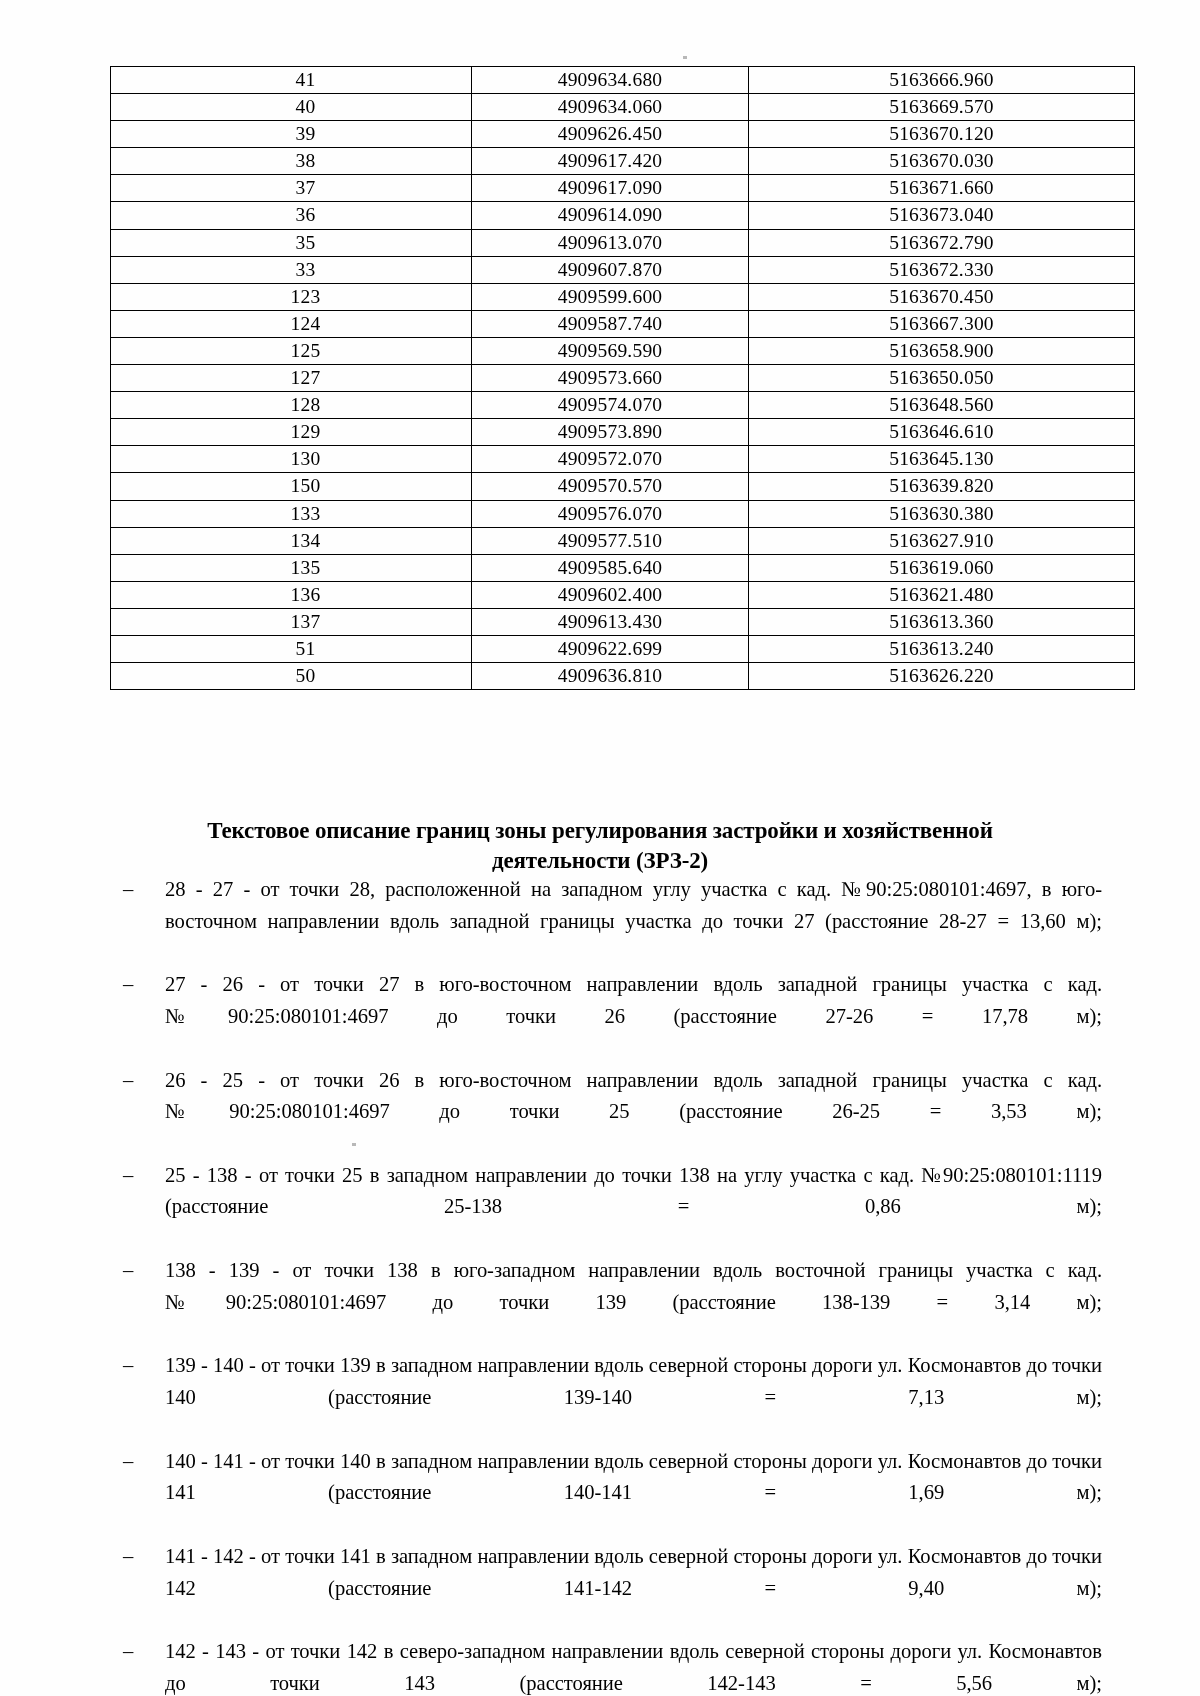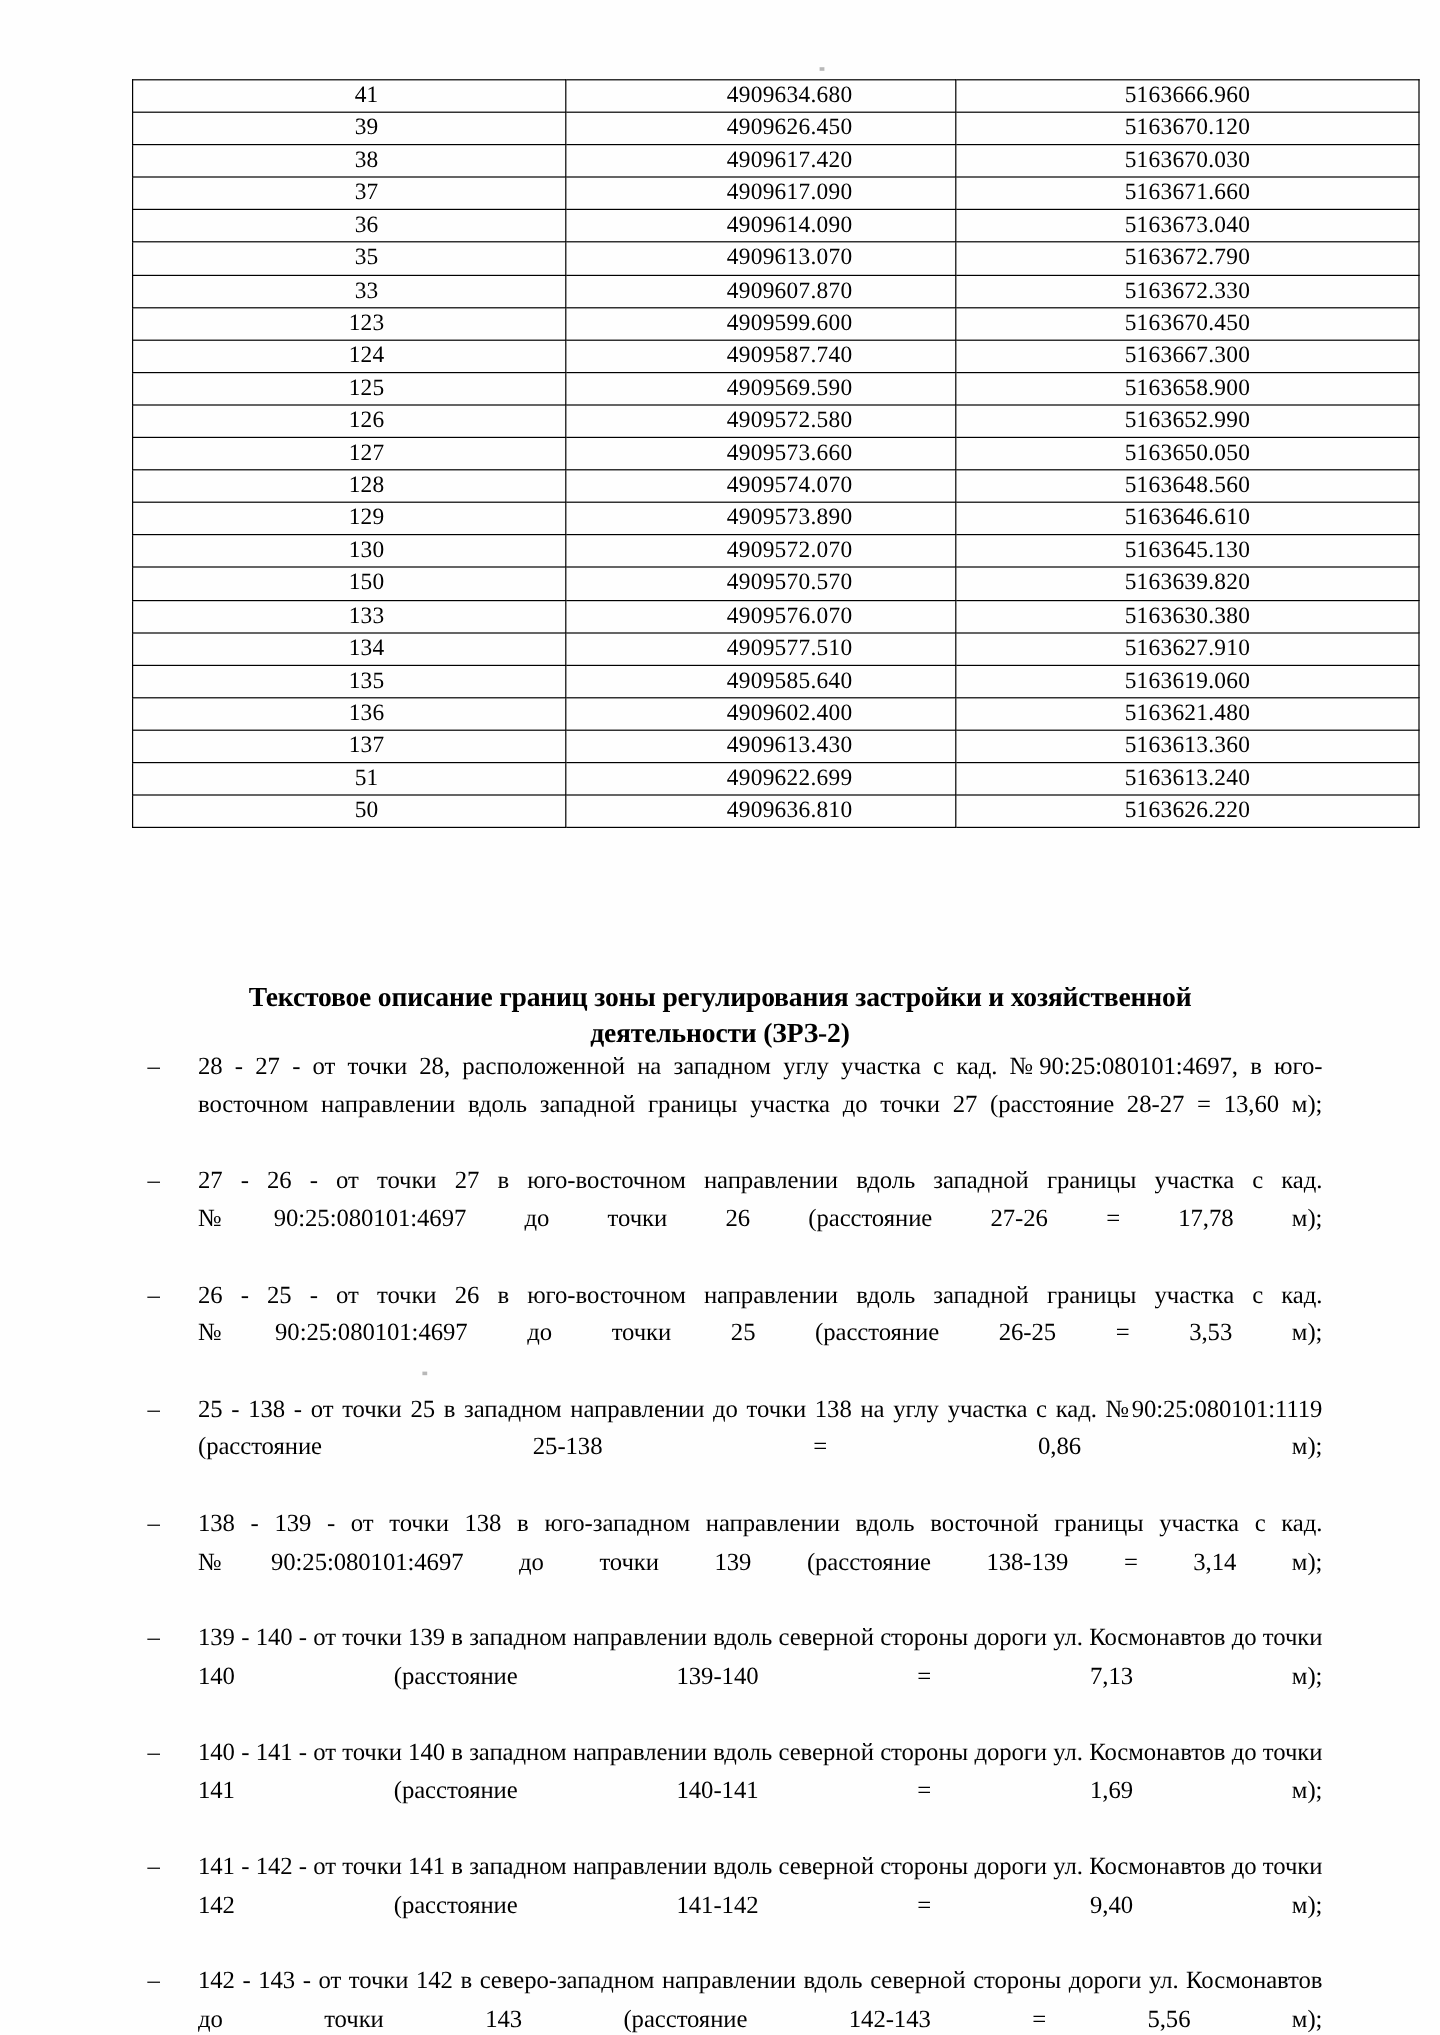--- a/index.html
+++ b/index.html
@@ -43,21 +43,21 @@
     height: 26.1px;
     line-height: 26.1px;
     padding: 0;
     text-align: center;
     vertical-align: middle;
     font-size: 19.5px;
     letter-spacing: 0.2px;
     white-space: nowrap;
   }
   table.coord-table td.c-num   { width: 331px; padding-left: 29px; }
-  table.coord-table td.c-x     { width: 276px; padding-left: 48px; }
+  table.coord-table td.c-x     { width: 276px; }
   table.coord-table td.c-y     { width: 385px; }
 
   
   .section-heading {
     position: absolute;
     left: 150px;
     top: 816px;
     width: 900px;
     text-align: center;
     font-weight: bold;
@@ -121,20 +121,25 @@
 
   <div class="coord-table-wrap">
     <table class="coord-table">
       <tbody>
           <tr>
             <td class="c-num">41</td>
             <td class="c-x">4909634.680</td>
             <td class="c-y">5163666.960</td>
           </tr>
           <tr>
+            <td class="c-num">40</td>
+            <td class="c-x">4909634.060</td>
+            <td class="c-y">5163669.570</td>
+          </tr>
+          <tr>
             <td class="c-num">39</td>
             <td class="c-x">4909626.450</td>
             <td class="c-y">5163670.120</td>
           </tr>
           <tr>
             <td class="c-num">38</td>
             <td class="c-x">4909617.420</td>
             <td class="c-y">5163670.030</td>
           </tr>
           <tr>
@@ -166,25 +171,20 @@
             <td class="c-num">124</td>
             <td class="c-x">4909587.740</td>
             <td class="c-y">5163667.300</td>
           </tr>
           <tr>
             <td class="c-num">125</td>
             <td class="c-x">4909569.590</td>
             <td class="c-y">5163658.900</td>
           </tr>
           <tr>
-            <td class="c-num">126</td>
-            <td class="c-x">4909572.580</td>
-            <td class="c-y">5163652.990</td>
-          </tr>
-          <tr>
             <td class="c-num">127</td>
             <td class="c-x">4909573.660</td>
             <td class="c-y">5163650.050</td>
           </tr>
           <tr>
             <td class="c-num">128</td>
             <td class="c-x">4909574.070</td>
             <td class="c-y">5163648.560</td>
           </tr>
           <tr>

